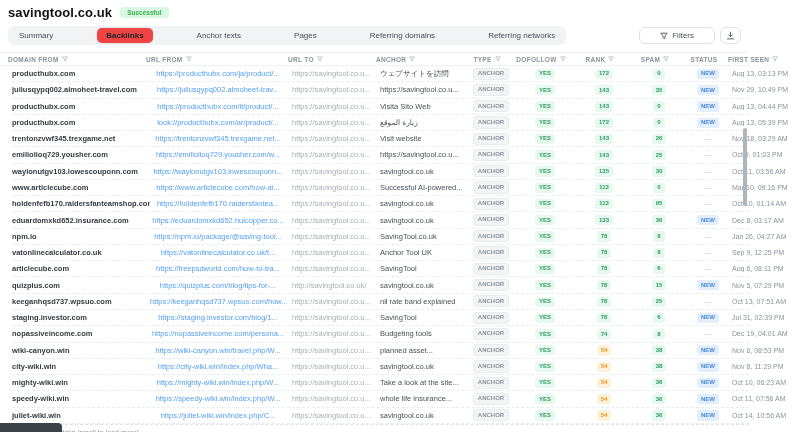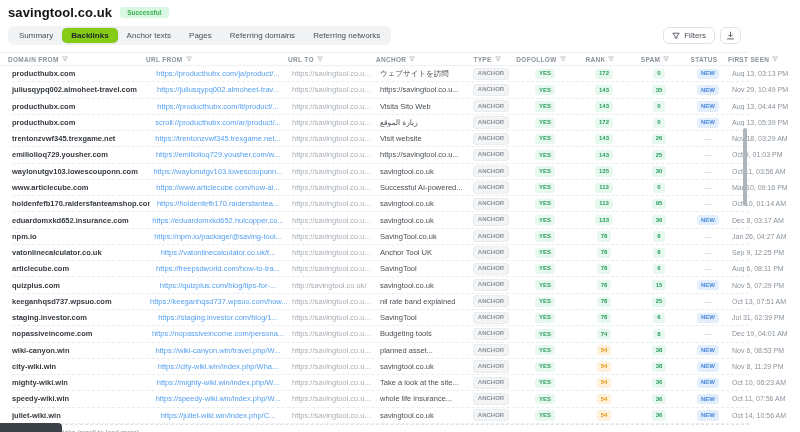--- a/index.html
+++ b/index.html
@@ -8,26 +8,26 @@
   .page { position:relative; width:749px; height:432px; }
 
   
   .top { padding:5px 8px 0 8px; }
   .title-row { display:flex; align-items:center; gap:8px; }
   .site-title { font-size:13px; font-weight:700; color:#111; letter-spacing:.1px; }
   .status-pill { font-size:6.5px; font-weight:700; color:#37b24d; background:#d9f7e3;
     padding:2px 7px; border-radius:3px; }
 
   .tabbar-row { margin-top:6px; display:flex; justify-content:space-between; align-items:center; }
-  .tabs { display:inline-flex; background:#f1f3f5; border-radius:6px; padding:2px; }
+  .tabs { display:inline-flex; background:#f1f3f5; border-radius:6px; padding:2px;gap:35px; }
   .tab { font-size:8px; color:#495057; padding:3px 9px; border-radius:5px; cursor:pointer; white-space:nowrap; }
-  .tab.active { background:#84cc16; color:#212529; font-weight:700; box-shadow:0 0 2px rgba(0,0,0,.18); }
+  .tab.active { background:#ef4444; color:#212529; font-weight:700; box-shadow:0 0 2px rgba(0,0,0,.18); }
   .actions { display:flex; gap:5px; align-items:center; }
   .btn { display:flex; align-items:center; gap:4px; border:1px solid #dee2e6; border-radius:6px;
-    background:#fff; padding:3px 8px; font-size:8px; color:#495057; cursor:pointer; }
+    background:#fff; padding:3px 20px; font-size:8px; color:#495057; cursor:pointer; }
   .icon-btn { padding:3px 5px; }
   .btn svg { display:block; }
 
   
   .grid-row { display:grid; grid-template-columns:138px 142px 88px 86px 50px 58px 60px 50px 48px 62px; }
   .thead { margin-top:7px; border-top:1px solid #eef0f2; border-bottom:1px solid #eef0f2;
     padding-left:8px; height:14px; align-items:center; }
   .th { display:flex; align-items:center; gap:3px; font-size:6.5px; font-weight:700;
     color:#8a939b; letter-spacing:.3px; white-space:nowrap; overflow:hidden; cursor:pointer; }
   .th.c-center { justify-content:center; }
@@ -186,21 +186,21 @@
         <div class="td td-anchor">Visita Sito Web</div>
         <div class="td c-center"><span class="badge b-type">ANCHOR</span></div>
         <div class="td c-center"><span class="badge b-green">YES</span></div>
         <div class="td c-center"><span class="badge b-green">143</span></div>
         <div class="td c-center"><span class="badge b-green">0</span></div>
         <div class="td c-center"><span class="badge b-blue">NEW</span></div>
         <div class="td td-date">Aug 13, 04:44 PM</div>
       </div>
       <div class="grid-row tr">
         <div class="td td-domain">producthubx.com</div>
-        <div class="td td-link">scroll://producthubx.com/ar/product/...</div>
+        <div class="td td-link">look://producthubx.com/ar/product/...</div>
         <div class="td td-urlto">https://savingtool.co.u...</div>
         <div class="td td-anchor">زيارة الموقع</div>
         <div class="td c-center"><span class="badge b-type">ANCHOR</span></div>
         <div class="td c-center"><span class="badge b-green">YES</span></div>
         <div class="td c-center"><span class="badge b-green">172</span></div>
         <div class="td c-center"><span class="badge b-green">0</span></div>
         <div class="td c-center"><span class="badge b-blue">NEW</span></div>
         <div class="td td-date">Aug 13, 05:39 PM</div>
       </div>
       <div class="grid-row tr">

